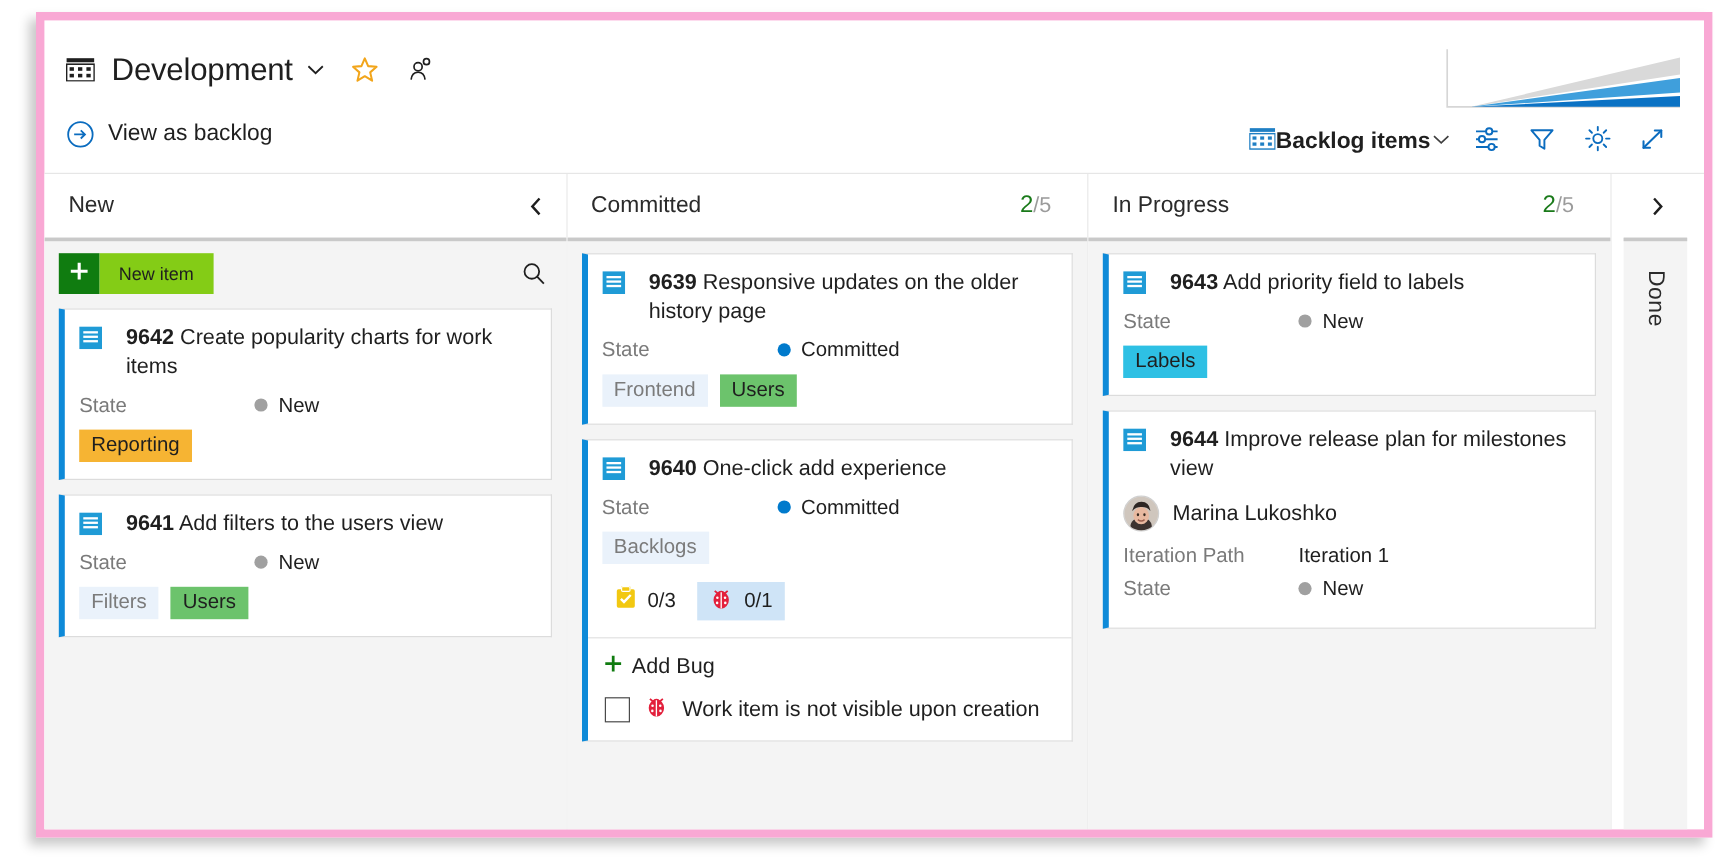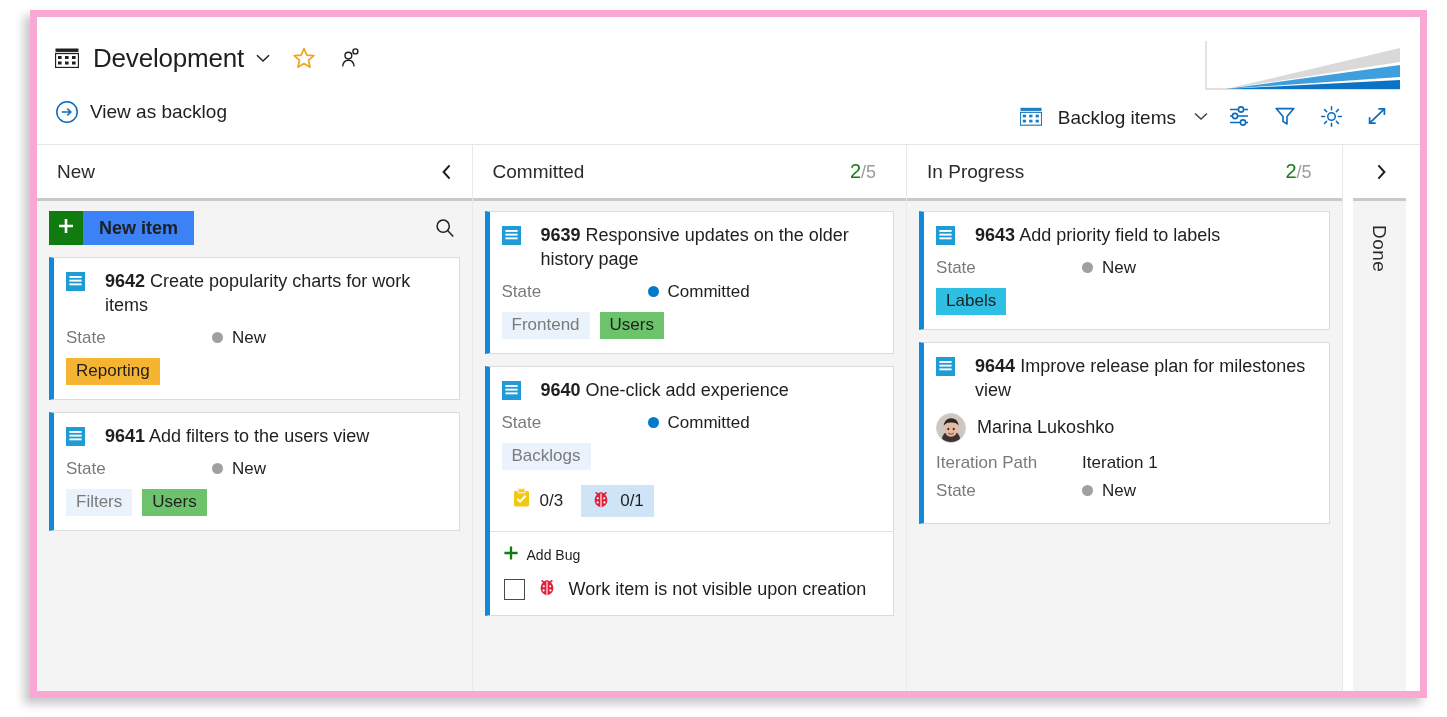--- a/index.html
+++ b/index.html
@@ -59,22 +59,22 @@
     cursor: pointer;
   }
   .arrow-circle { width: 24px; height: 24px; display:block; }
   .view-backlog-label { font-size: 19px; color: #1f1f1f; }
 
   .tb-right {
     position: absolute; right: 20px; top: 12px;
     display: flex; align-items: center; gap: 0px;
   }
   .backlog-items-btn {
-    display: flex; align-items: center; gap: 16px;
-    padding: 3px 6px; cursor: pointer;
+    display: flex; align-items: center; gap: 0;
+    padding: 3px 6px; cursor: pointer; font-weight: bold;
   }
   .backlog-items-label { font-size: 19px; color: #1f1f1f; }
   .tb-icon-btn {
     width: 46px; height: 34px;
     display: flex; align-items: center; justify-content: center;
     cursor: pointer;
   }
 
   
   .board {
@@ -124,27 +124,26 @@
     margin-bottom: 12px;
   }
   .plus-square {
     width: 34px; height: 34px;
     background: #107c10;
     display: flex; align-items: center; justify-content: center;
     cursor: pointer;
     flex: 0 0 auto;
   }
   .newitem-label {
-    background: #3b82f6;
+    background: #84cc16;
     height: 34px;
     display: flex; align-items: center;
     padding: 0 16px;
-    font-size: 18px; color: #1f1f1f;
-    cursor: pointer;
-    font-weight: bold;
+    font-size: 15px; color: #1f1f1f;
+    cursor: pointer;
   }
   .newitem-spacer { flex: 1 1 auto; }
   .search-icon-btn {
     width: 30px; height: 30px;
     display:flex; align-items:center; justify-content:center;
     cursor: pointer;
   }
 
   
   .card {
@@ -194,21 +193,21 @@
   }
   .count-chip.sel { background: #cfe4f7; }
 
   .card-sub {
     margin: 14px -14px 0 -12px;
     border-top: 1px solid #e2e2e2;
     padding: 12px 14px 0 12px;
   }
   .addbug-row {
     display: flex; align-items: center; gap: 7px;
-    font-size: 14px; color: #1f1f1f; cursor: pointer;
+    font-size: 18px; color: #1f1f1f; cursor: pointer;
     margin-bottom: 12px;
   }
   .newbug-row {
     display: flex; align-items: center; gap: 12px;
     font-size: 18px; color: #1f1f1f;
     padding-left: 2px;
   }
   .chk {
     width: 21px; height: 21px;
     border: 1.6px solid #4a4a4a; background: #fff;

